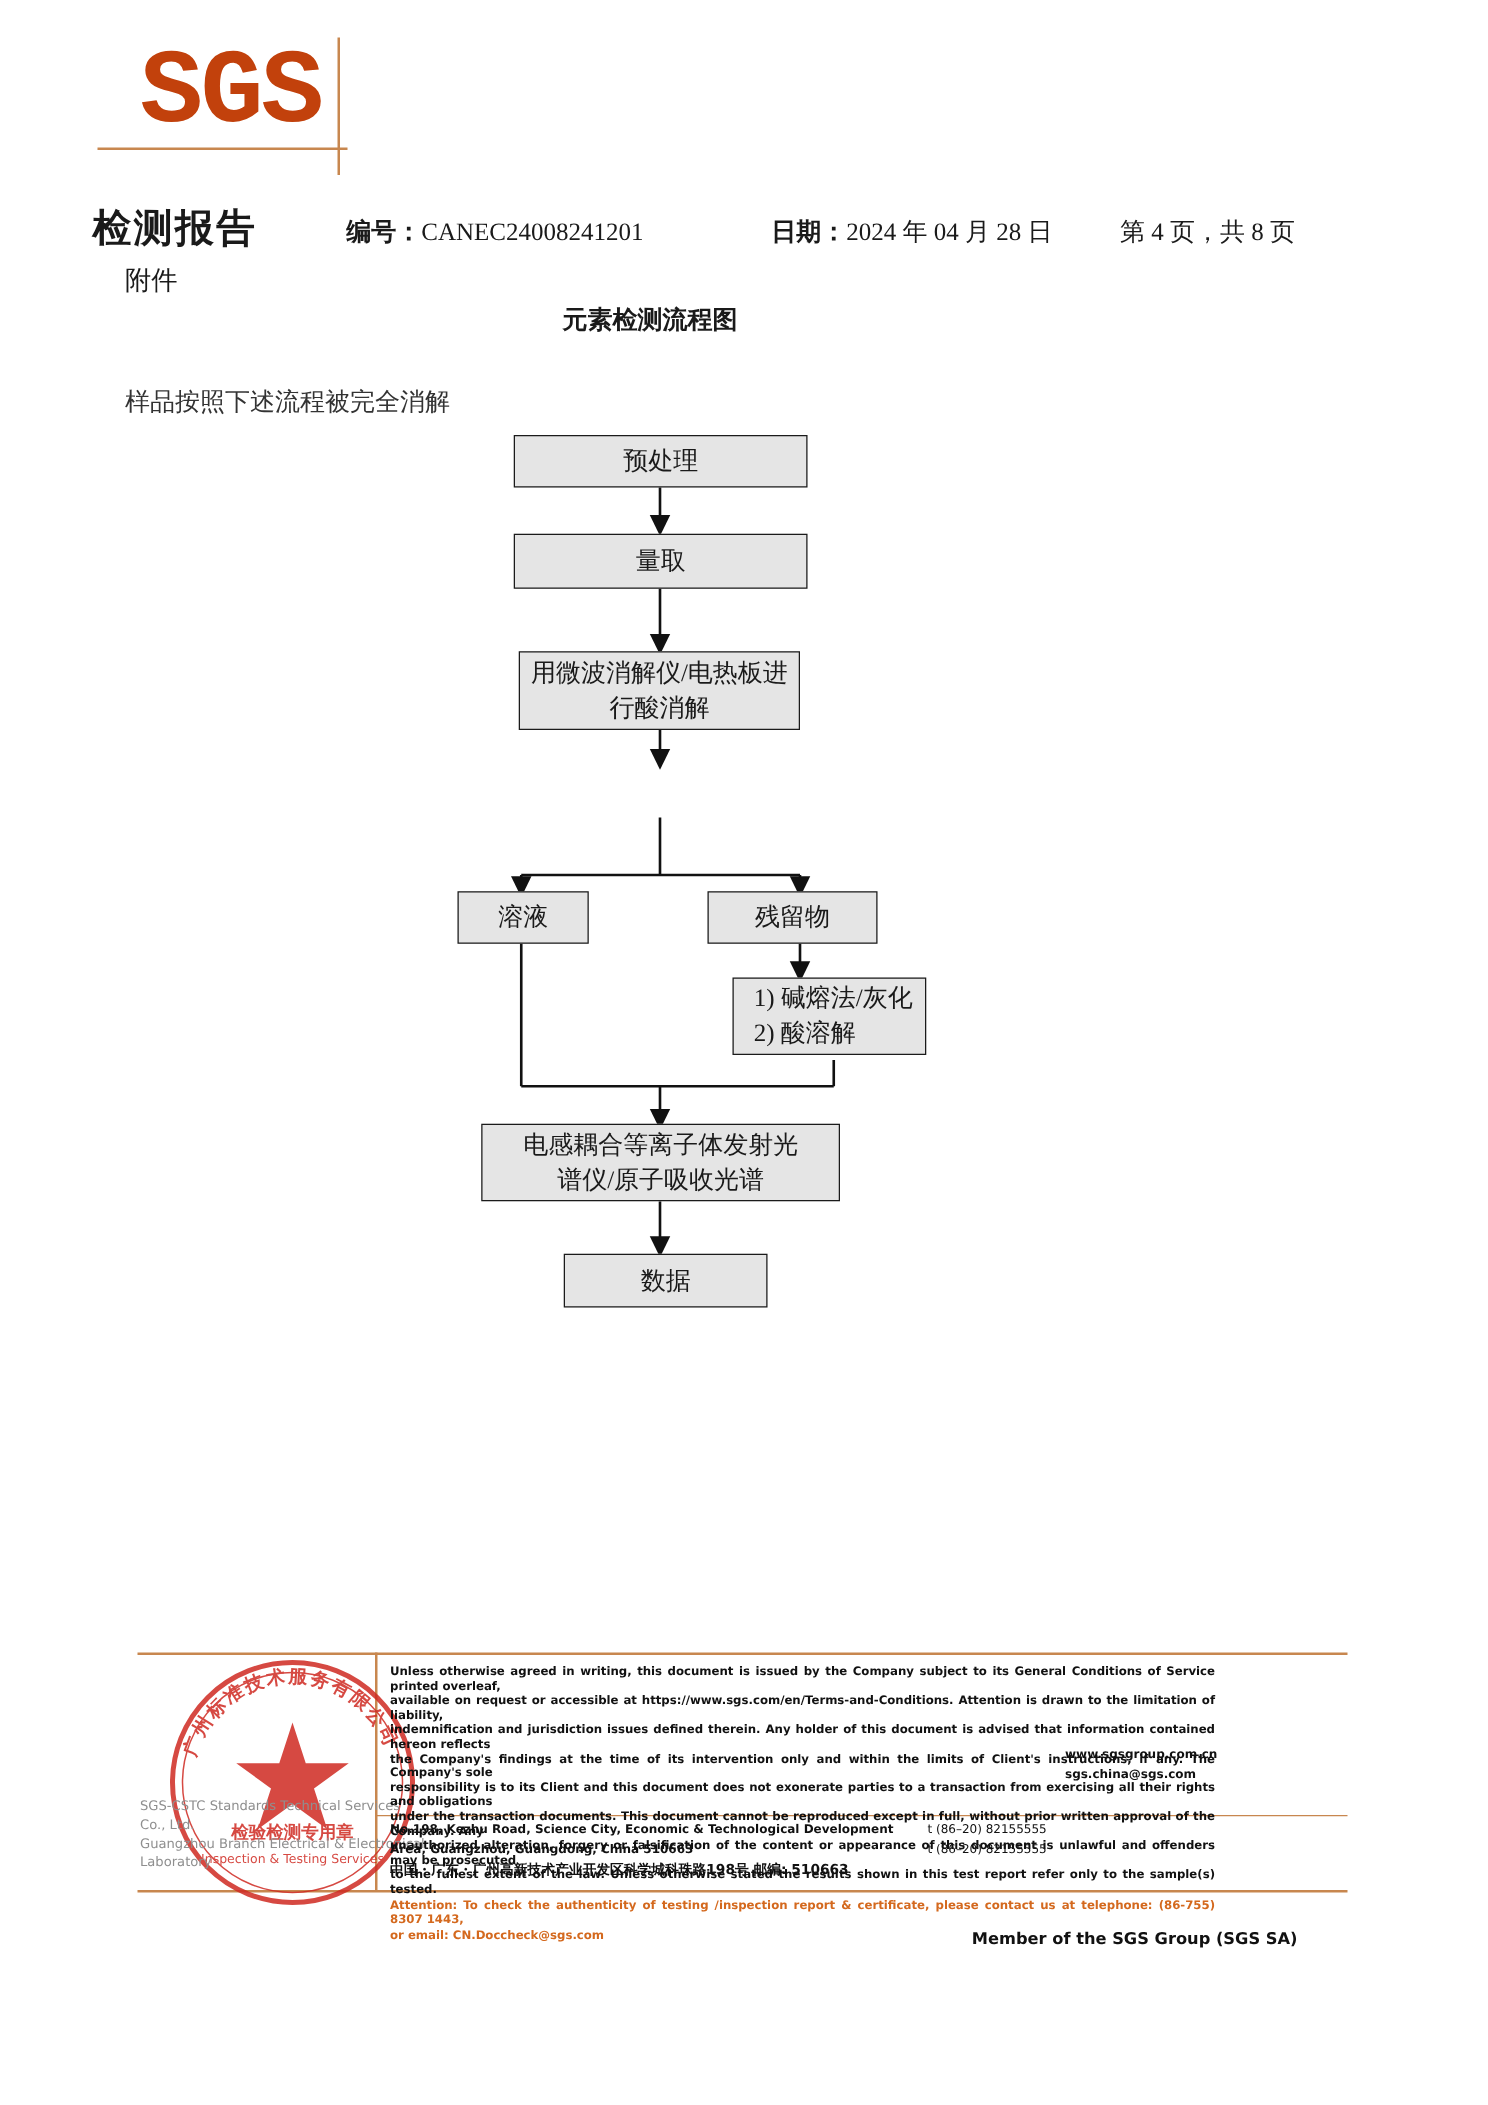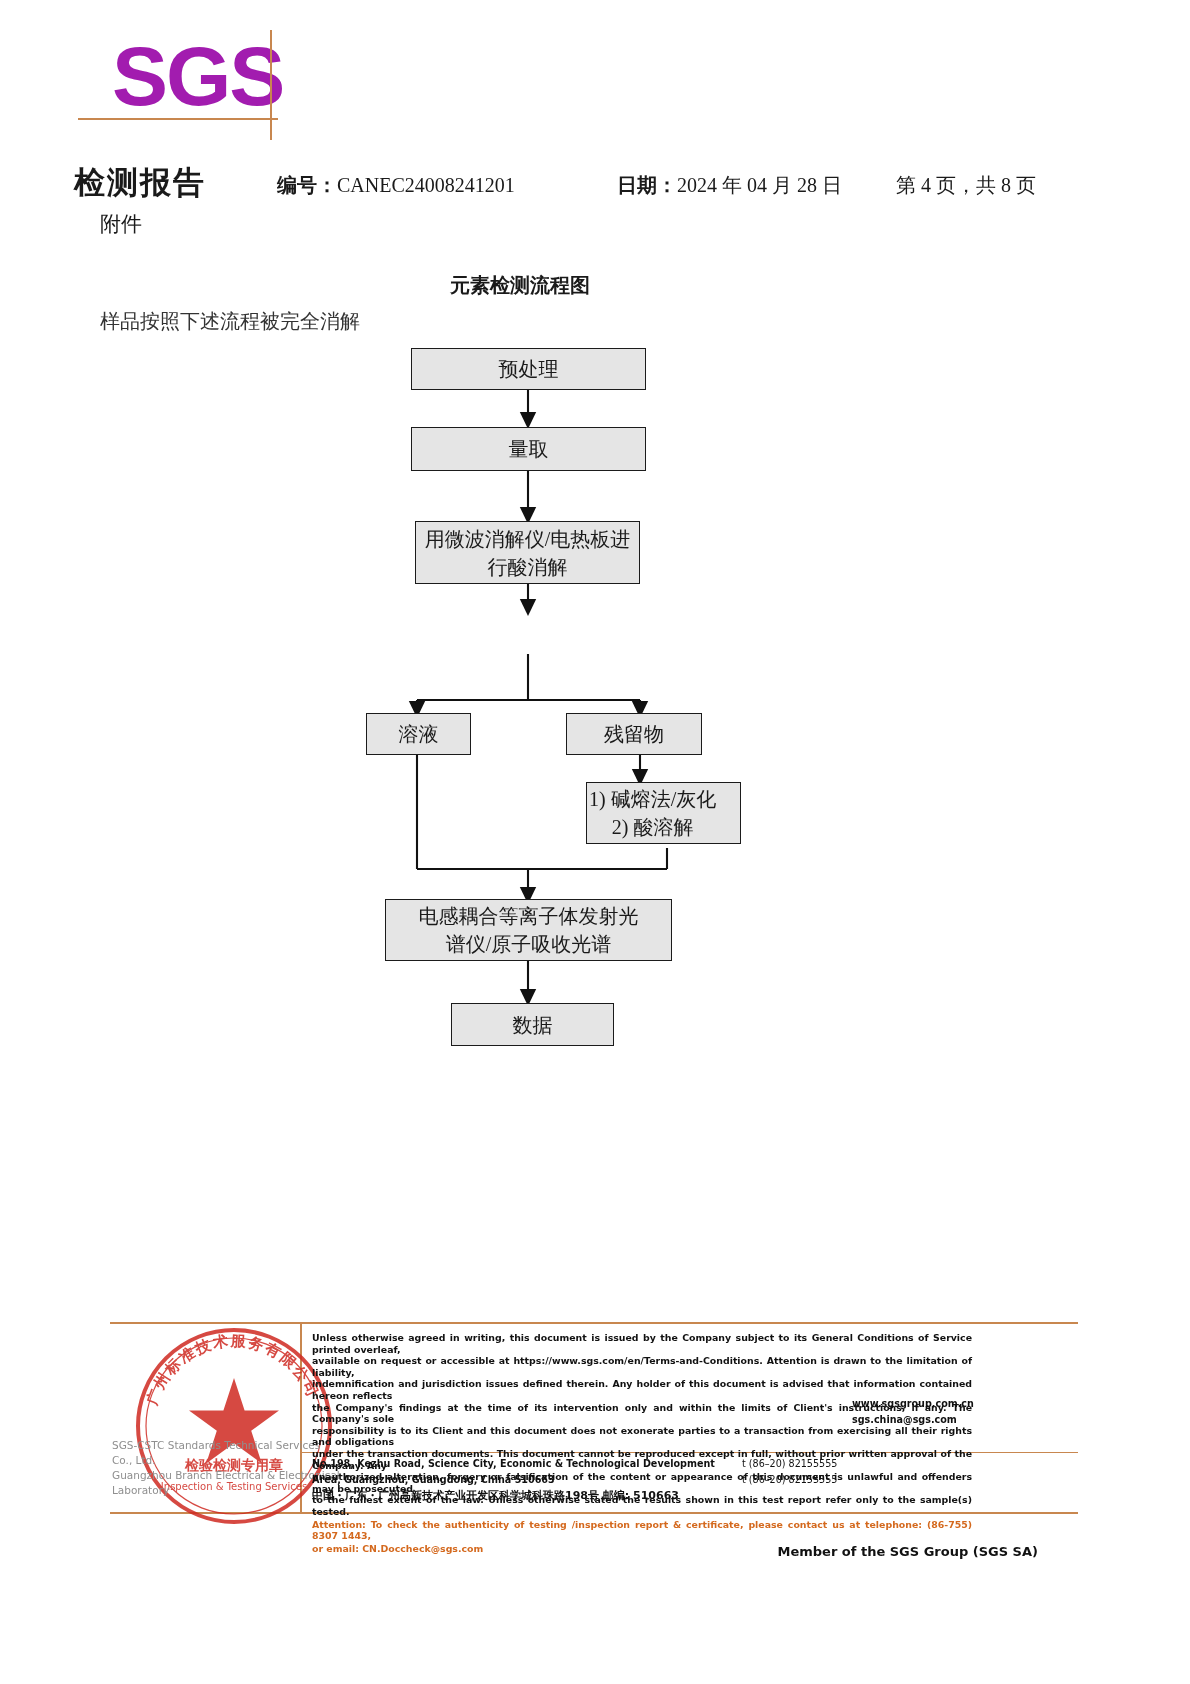--- a/index.html
+++ b/index.html
@@ -22,25 +22,25 @@
 
   
   .sgs-logo-wrap {
     position: absolute;
     left: 112px;
     top: 30px;
     width: 200px;
     height: 100px;
   }
   .sgs-logo-text {
-    font-family: Liberation Sans, sans-serif;
+    font-family: Liberation Mono, monospace;
     font-weight: bold;
     font-size: 84px;
     letter-spacing: -2px;
-    color: #a21caf;
+    color: #c2410c;
     line-height: 92px;
   }
   .logo-vrule {
     position: absolute;
     left: 270px;
     top: 30px;
     width: 2px;
     height: 110px;
     background: #c8874f;
   }
@@ -92,21 +92,21 @@
     position: absolute;
     left: 896px;
     top: 4px;
     font-size: 20px;
   }
 
   
   .flow-title {
     position: absolute;
     left: 0;
-    top: 272px;
+    top: 242px;
     width: 1040px;
     text-align: center;
     font-size: 20px;
     font-weight: bold;
   }
   .flow-intro {
     position: absolute;
     left: 100px;
     top: 308px;
     font-size: 20px;
@@ -130,22 +130,22 @@
     display: flex;
     align-items: center;
     justify-content: center;
     text-align: center;
     font-size: 20px;
     line-height: 28px;
     color: #1a1a1a;
   }
   .node.left-align {
     justify-content: flex-start;
-    text-align: center;
-    padding-left: 2px;
+    text-align: left;
+    padding-left: 16px;
   }
   .node-text { white-space: pre-line; }
 
   
   .foot-rule-top {
     position: absolute;
     left: 110px;
     top: 1322px;
     width: 968px;
     height: 2px;

